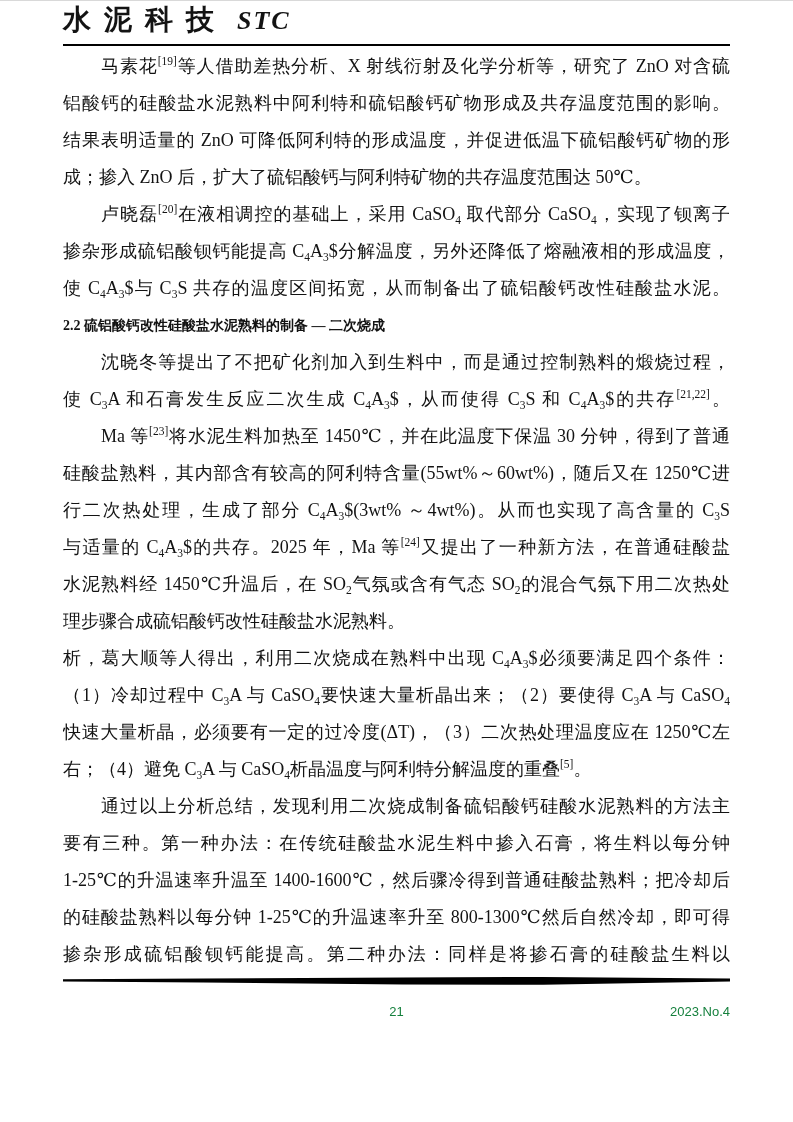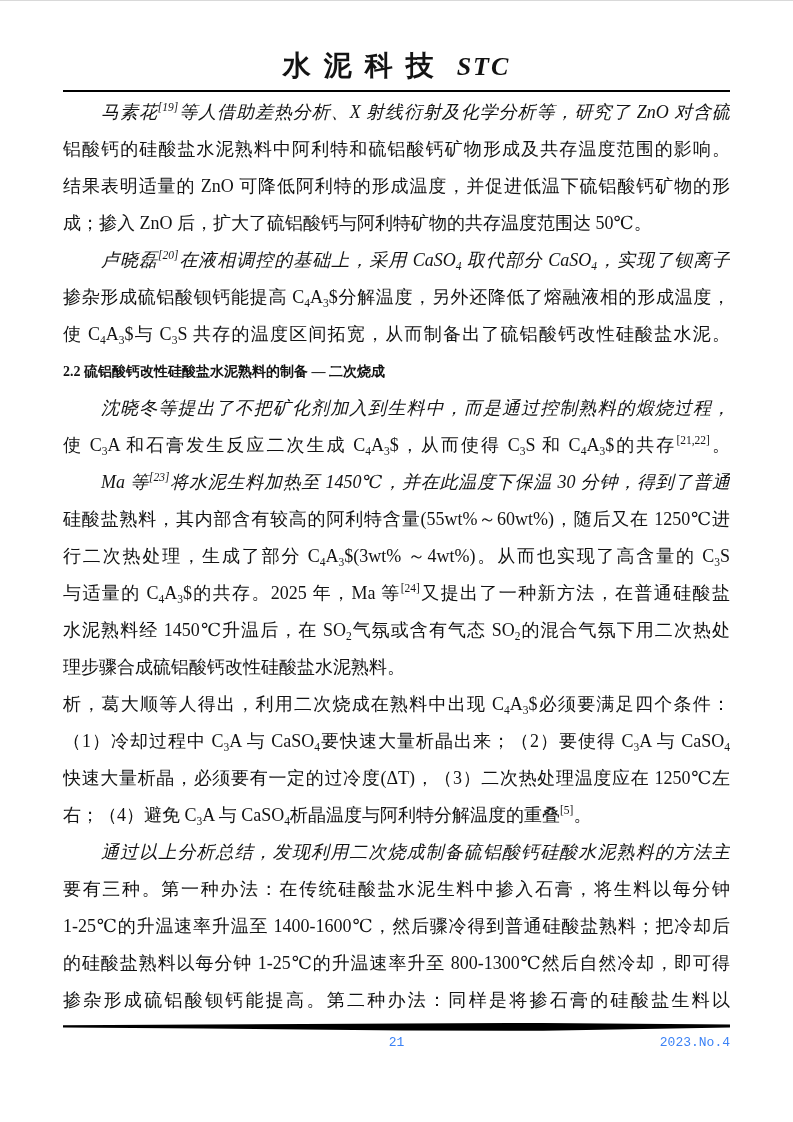--- a/index.html
+++ b/index.html
@@ -10,22 +10,20 @@
     margin: 0 auto;
     background: #ffffff;
     box-sizing: border-box;
     padding: 0 63px;
     font-family: "Liberation Serif", "DejaVu Serif", serif;
     color: #131313;
     border-top: 1px solid #d9d9d9;
     overflow: hidden;
   }
   .header {
-    padding-top: 46px;
-    text-align: center;
     white-space: nowrap;
   }
   .title-cn {
     font-size: 28px;
     letter-spacing: 13px;
     font-weight: 600;
   }
   .title-en {
     font-size: 26px;
     font-style: italic;
@@ -44,42 +42,42 @@
   }
   .block { margin: 0; }
   .line {
     height: 37px;
     line-height: 37px;
     text-align: justify;
     text-justify: inter-ideograph;
     overflow: hidden;
   }
   .line.full { text-align-last: justify; }
-  .line.indent { text-indent: 38px; font-style: italic; }
+  .line.indent { text-indent: 38px; }
   .heading .line { font-weight: bold; font-size: 14px; }
   sub, sup {
     font-size: 11.5px;
     line-height: 0;
     position: relative;
     vertical-align: baseline;
   }
   sub { top: 4px; }
   sup { top: -7px; }
   .footer-rule {
     margin-top: 4px;
     height: 8px;
   }
   .footer-rule svg { display: block; }
   .footer {
     position: relative;
-    margin-top: 2px;
+    margin-top: 17px;
     height: 20px;
-    font-family: Liberation Mono, monospace;
+    font-family: Liberation Sans, sans-serif;
     font-size: 13px;
-    color: #3b82f6;
+    color: #15803d;
   }
   .page-num {
     position: absolute;
     left: 50%;
     transform: translateX(-50%);
     top: 2px;
   }
   .issue {
     position: absolute;
     right: 0;

